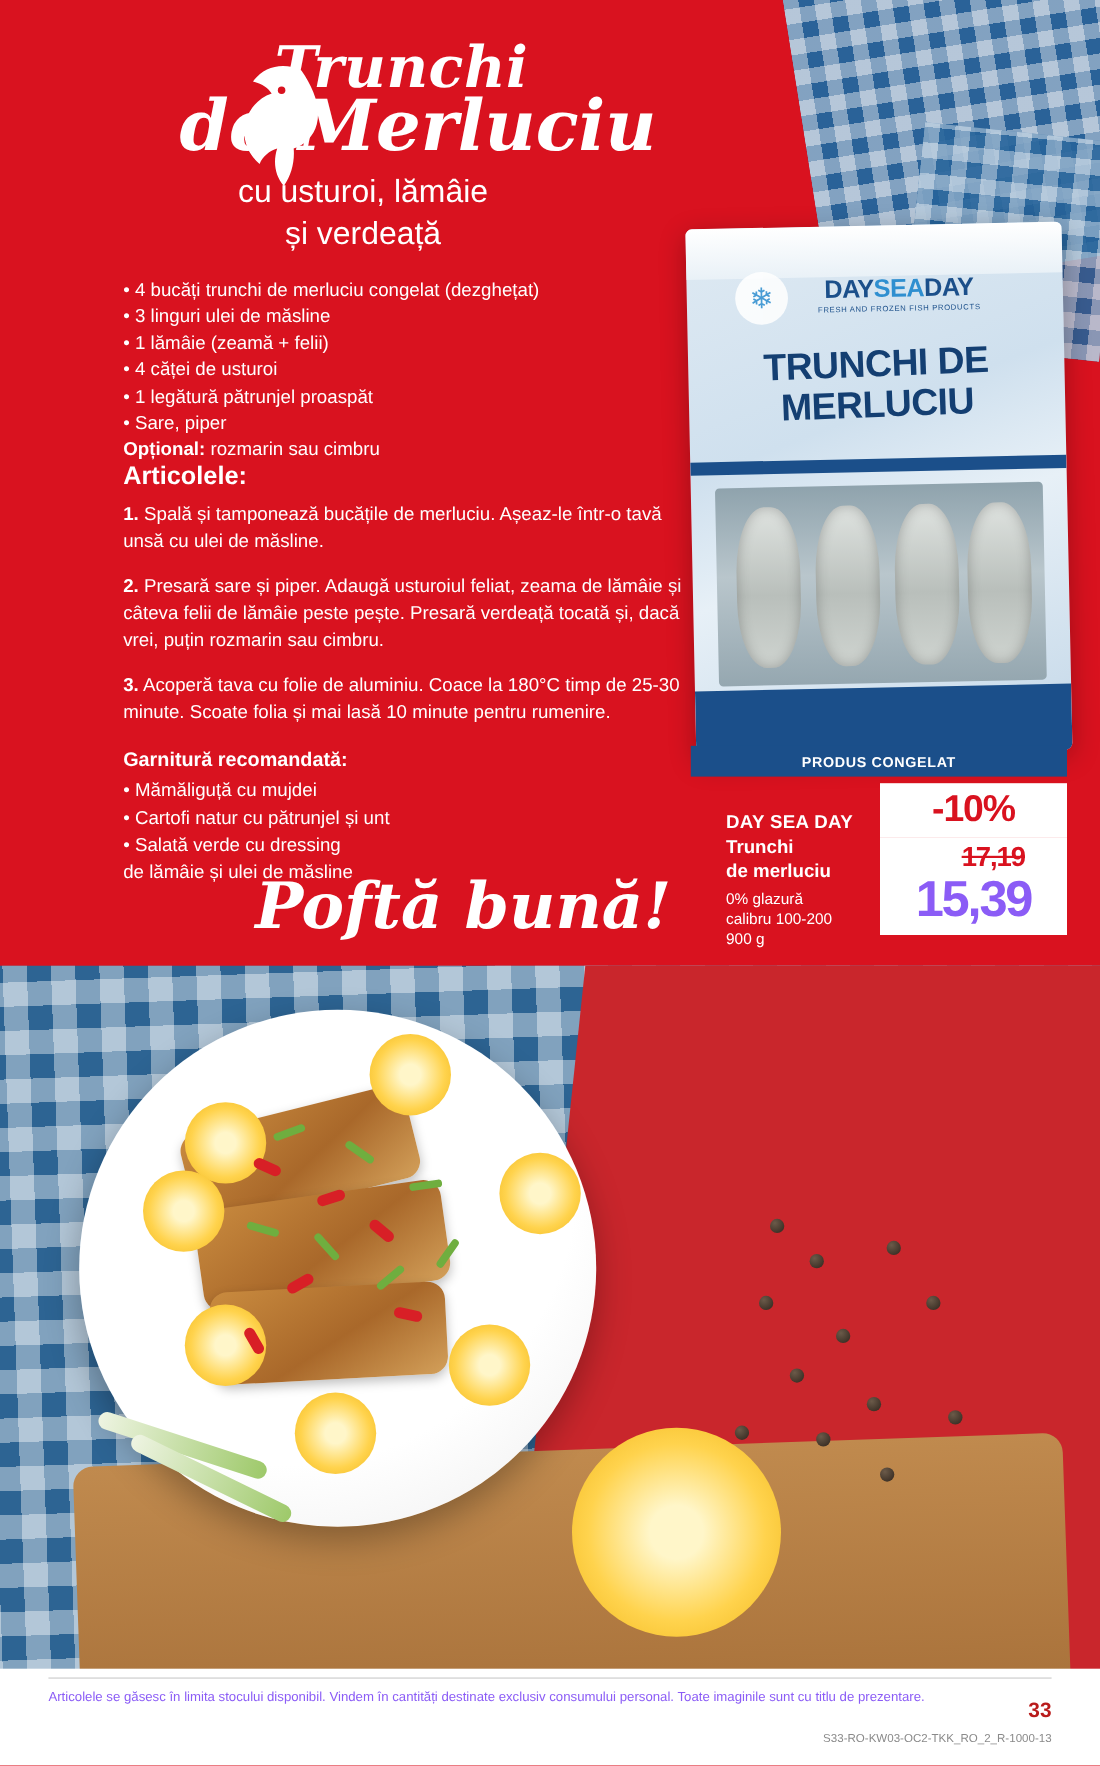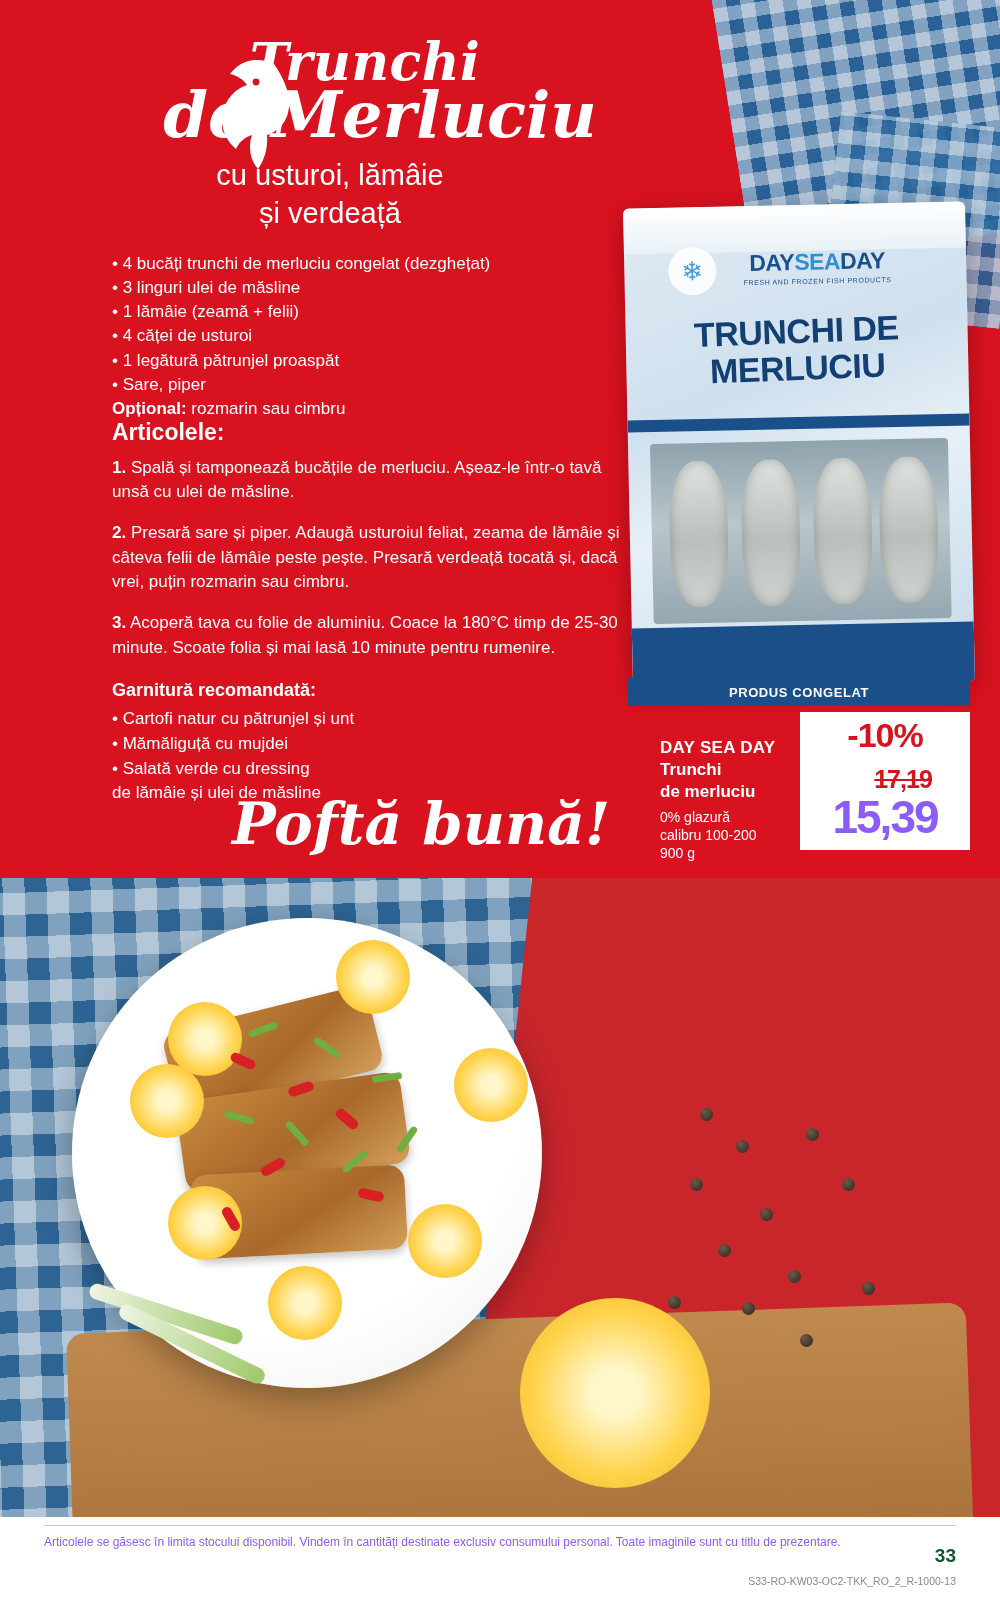--- a/index.html
+++ b/index.html
@@ -241,21 +241,21 @@
   }
   .footrule {
     position:absolute; left:44px; top:8px; width:912px; height:1px; background:#c9c9c9;
   }
   .foottext {
     position:absolute; left:44px; top:18px; width:880px;
     font-size:12px; color:#8b5cf6;
   }
   .pagenum {
     position:absolute; right:44px; top:28px;
-    font-size:19px; font-weight:bold; color:#14532d;
+    font-size:19px; font-weight:bold; color:#b91c1c;
   }
   .code {
     position:absolute; right:44px; top:58px;
     font-size:10.5px; color:#8a8a8a;text-align:right;
   }
 </style>
 </head>
 <body>
 
 <div class="page">
@@ -299,22 +299,22 @@
       <b>2.</b>
       <span>Presară sare și piper. Adaugă usturoiul feliat, zeama de lămâie și câteva felii de lămâie peste pește. Presară verdeață tocată și, dacă vrei, puțin rozmarin sau cimbru.</span>
     </div>
     <div class="step">
       <b>3.</b>
       <span>Acoperă tava cu folie de aluminiu. Coace la 180°C timp de 25-30 minute. Scoate folia și mai lasă 10 minute pentru rumenire.</span>
     </div>
 
     <div class="garn-head">Garnitură recomandată:</div>
     <div class="garn">
+      <div>• Mămăliguță cu mujdei</div>
       <div>• Cartofi natur cu pătrunjel și unt</div>
-      <div>• Mămăliguță cu mujdei</div>
       <div>• Salată verde cu dressing</div>
       <div>de lămâie și ulei de măsline</div>
     </div>
   </div>
 
   <div class="pofta">Poftă bună!</div>
 
   <div class="pack">
     <div class="pack-top"></div>
     <div class="snow">❄</div>

